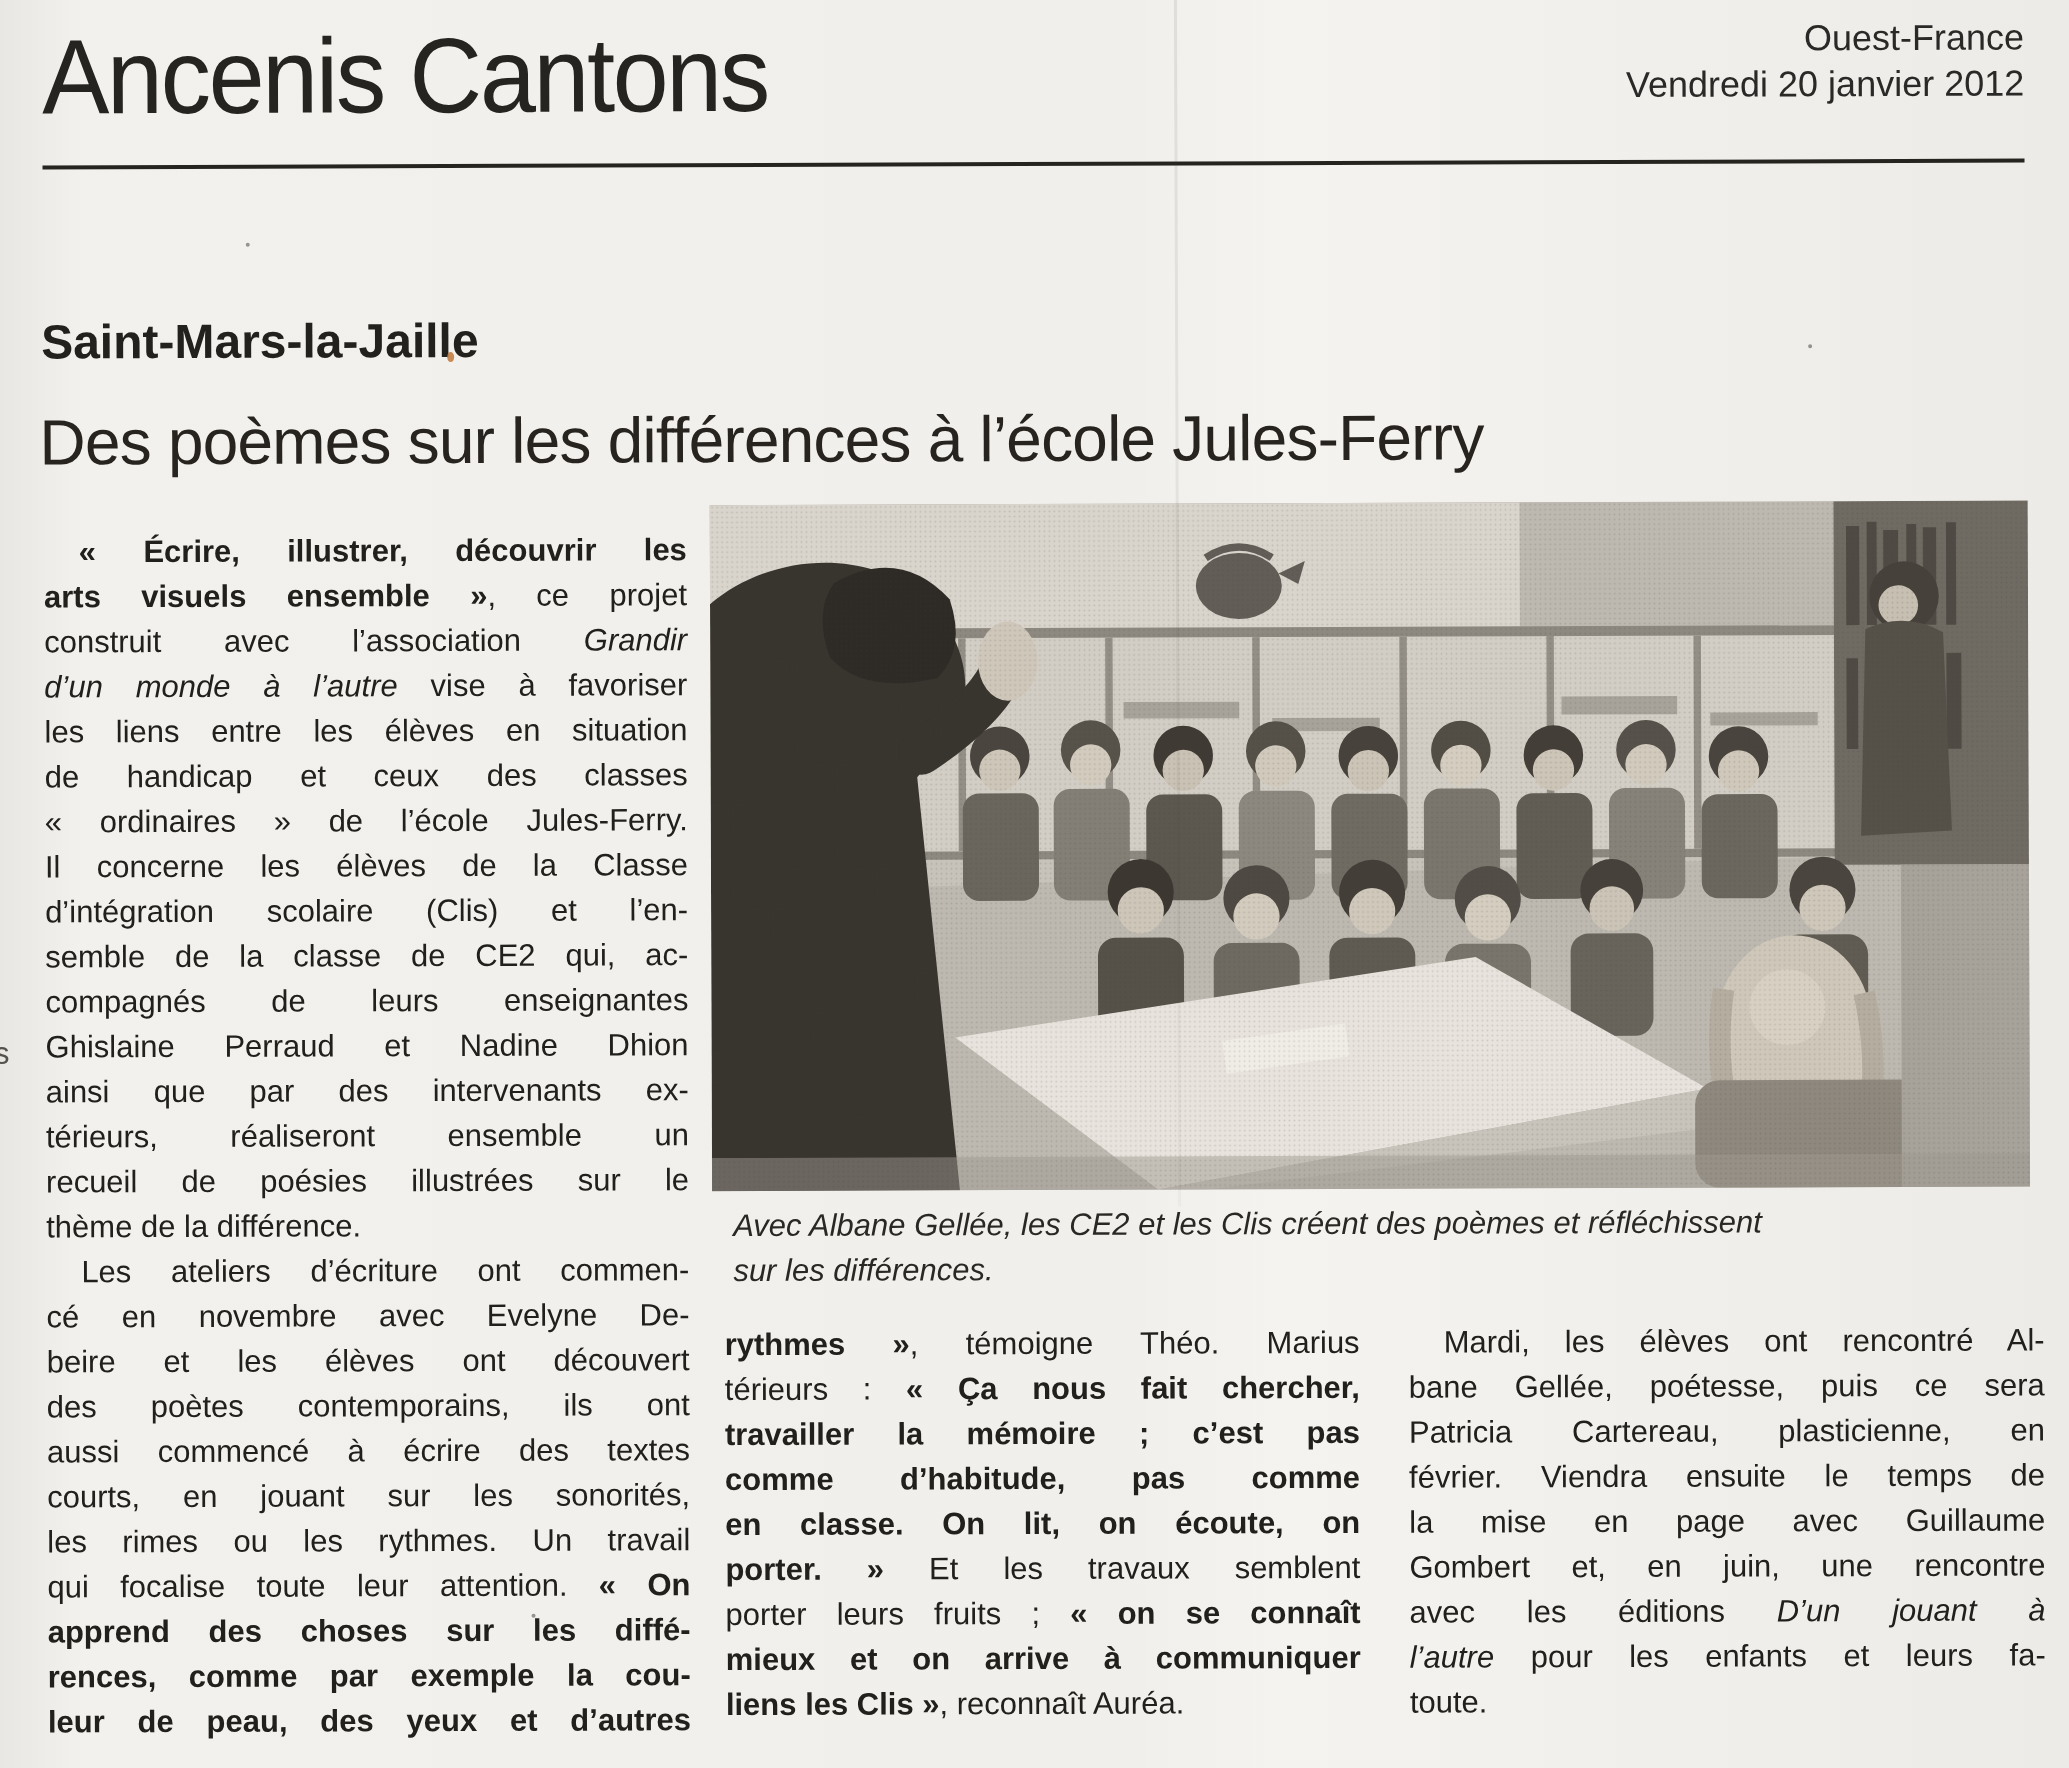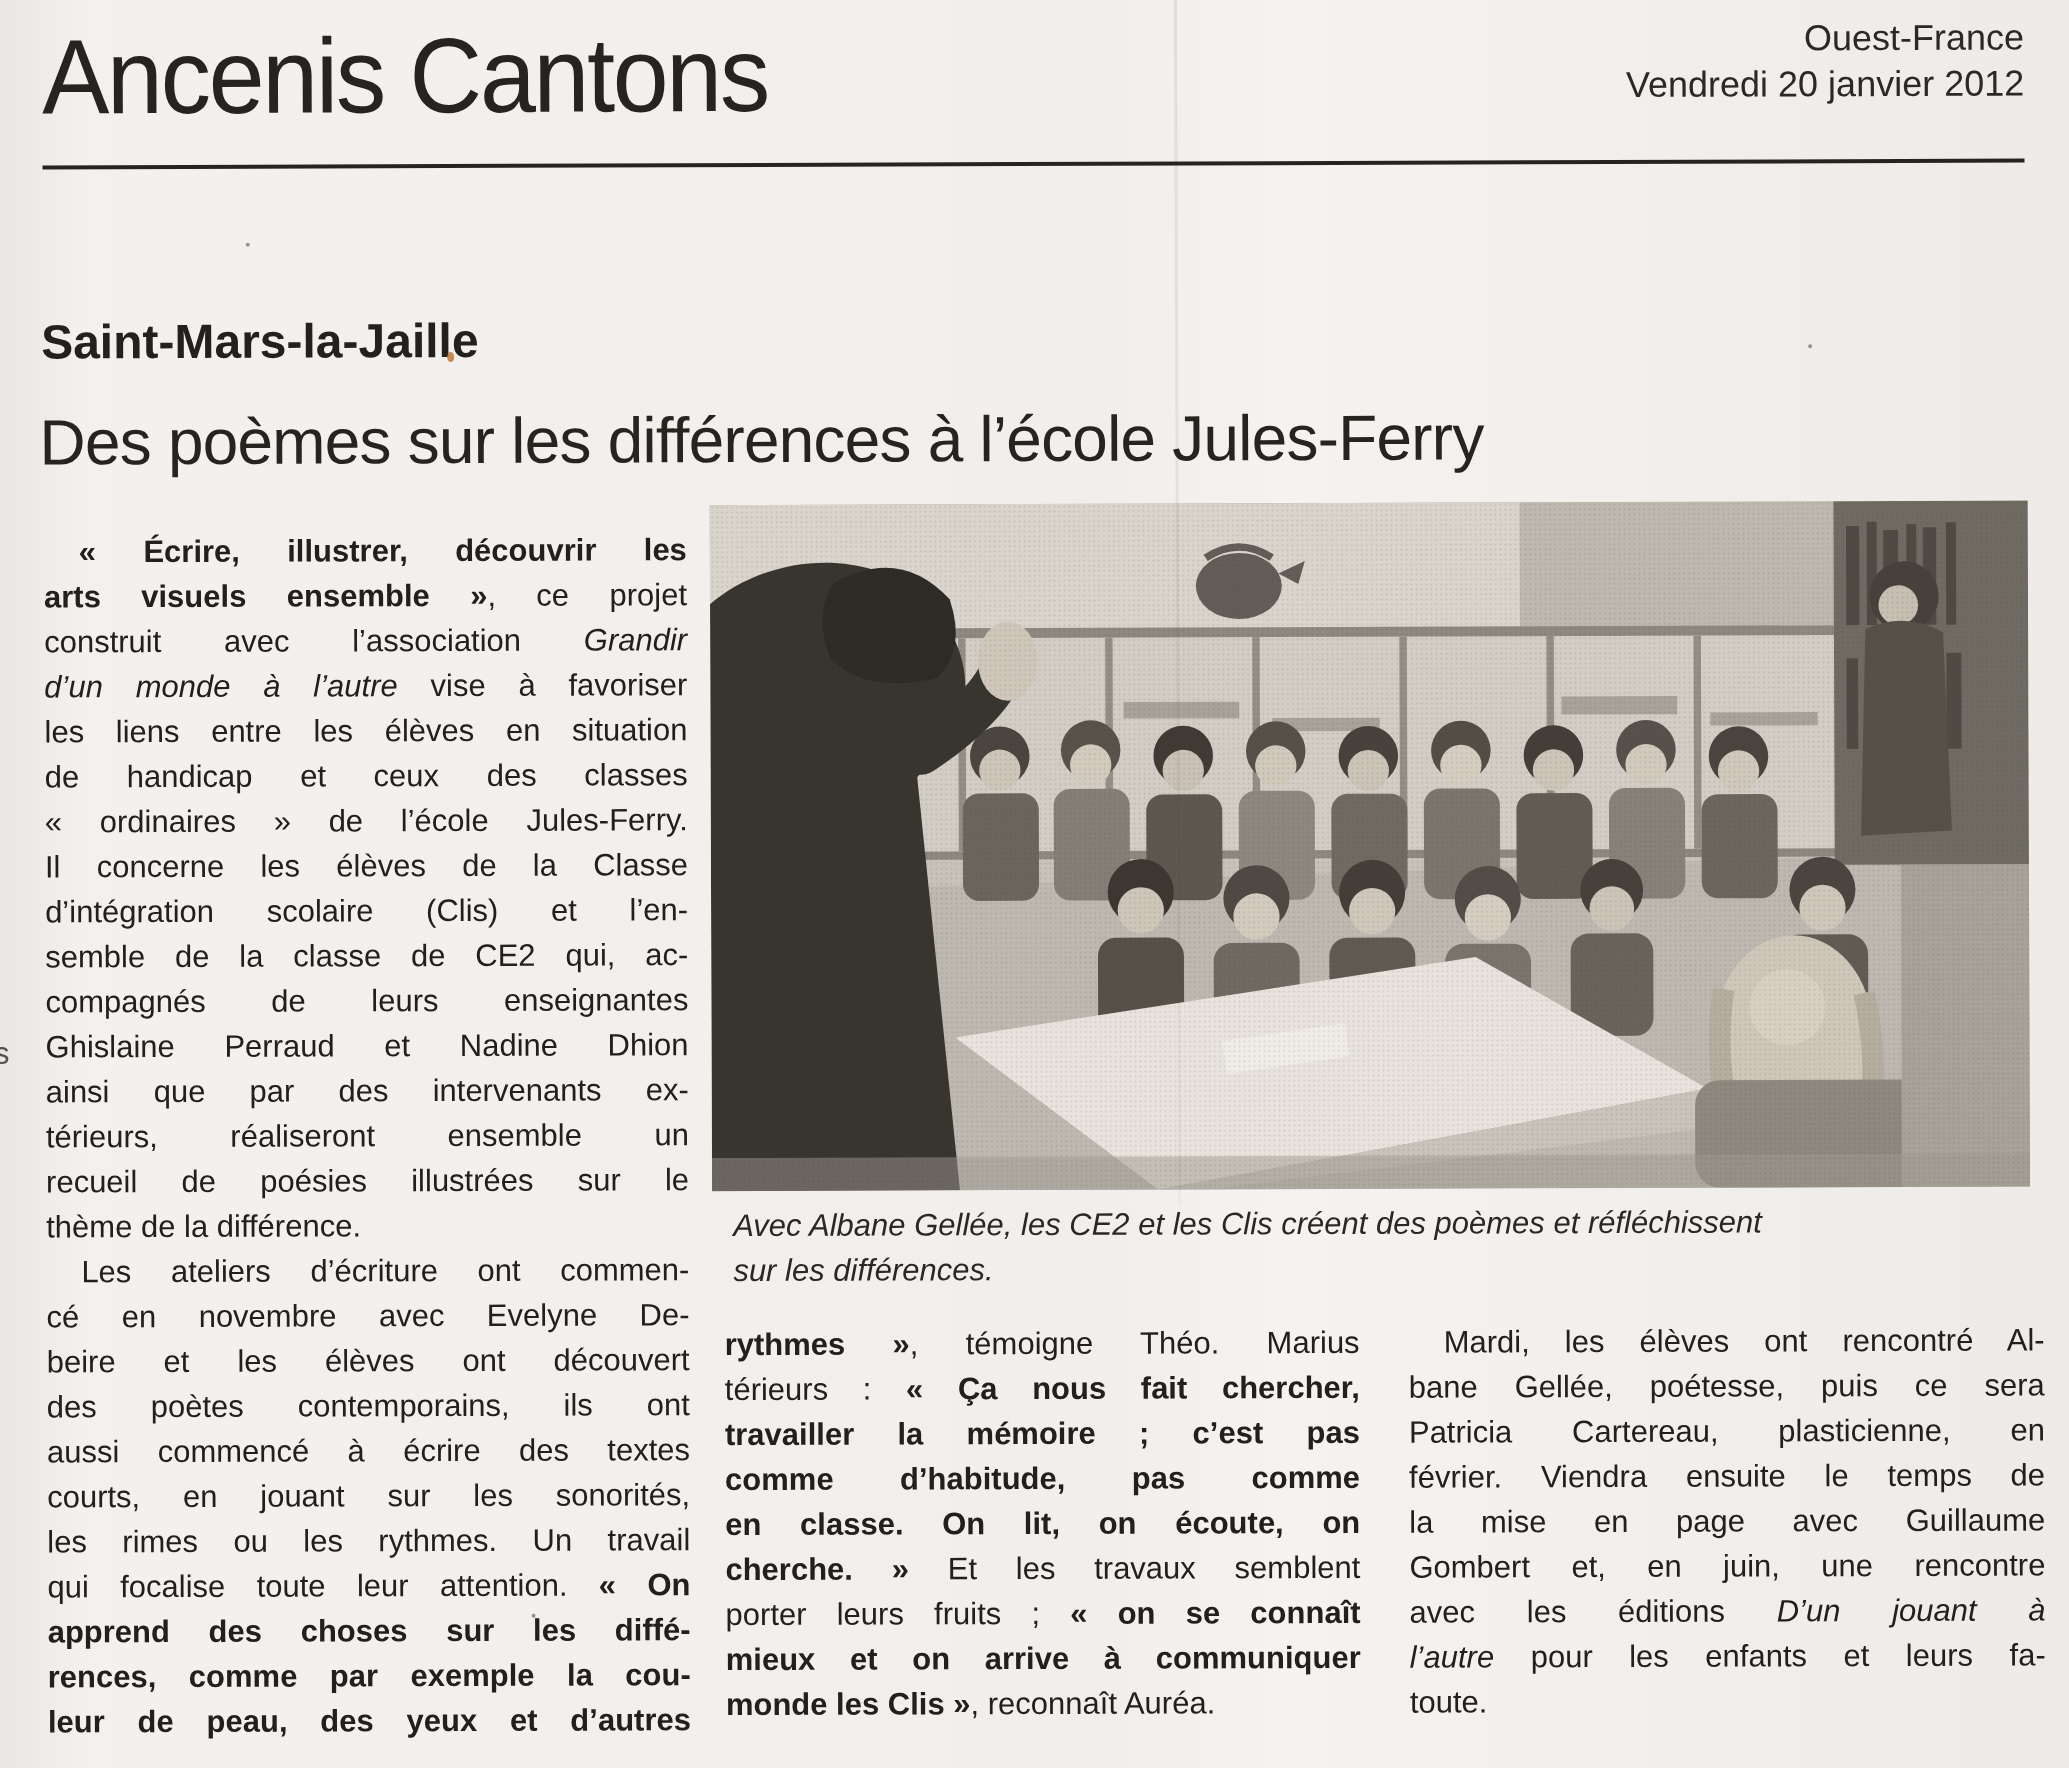--- a/index.html
+++ b/index.html
@@ -216,24 +216,24 @@
       <div>Avec Albane Gellée, les CE2 et les Clis créent des poèmes et réfléchissent</div>
       <div>sur les différences.</div>
     </div>
 
   <div class="col" id="col-middle">
       <div class="line"><span class="b">rythmes »</span><span>, témoigne Théo. Marius</span></div>
       <div class="line"><span>térieurs : </span><span class="b">« Ça nous fait chercher,</span></div>
       <div class="line"><span class="b">travailler la mémoire ; c’est pas</span></div>
       <div class="line"><span class="b">comme d’habitude, pas comme</span></div>
       <div class="line"><span class="b">en classe. On lit, on écoute, on</span></div>
-      <div class="line"><span class="b">cherche. »</span><span> Et les travaux semblent</span></div>
+      <div class="line"><span class="b">porter. »</span><span> Et les travaux semblent</span></div>
       <div class="line"><span>porter leurs fruits ; </span><span class="b">« on se connaît</span></div>
       <div class="line"><span class="b">mieux et on arrive à communiquer</span></div>
-      <div class="line nj"><span class="b">monde les Clis »</span><span>, reconnaît Auréa.</span></div>
+      <div class="line nj"><span class="b">liens les Clis »</span><span>, reconnaît Auréa.</span></div>
     </div>
   <div class="col" id="col-right">
       <div class="line indent"><span>Mardi, les élèves ont rencontré Al-</span></div>
       <div class="line"><span>bane Gellée, poétesse, puis ce sera</span></div>
       <div class="line"><span>Patricia Cartereau, plasticienne, en</span></div>
       <div class="line"><span>février. Viendra ensuite le temps de</span></div>
       <div class="line"><span>la mise en page avec Guillaume</span></div>
       <div class="line"><span>Gombert et, en juin, une rencontre</span></div>
       <div class="line"><span>avec les éditions </span><span class="i">D’un jouant à</span></div>
       <div class="line"><span class="i">l’autre</span><span> pour les enfants et leurs fa-</span></div>

